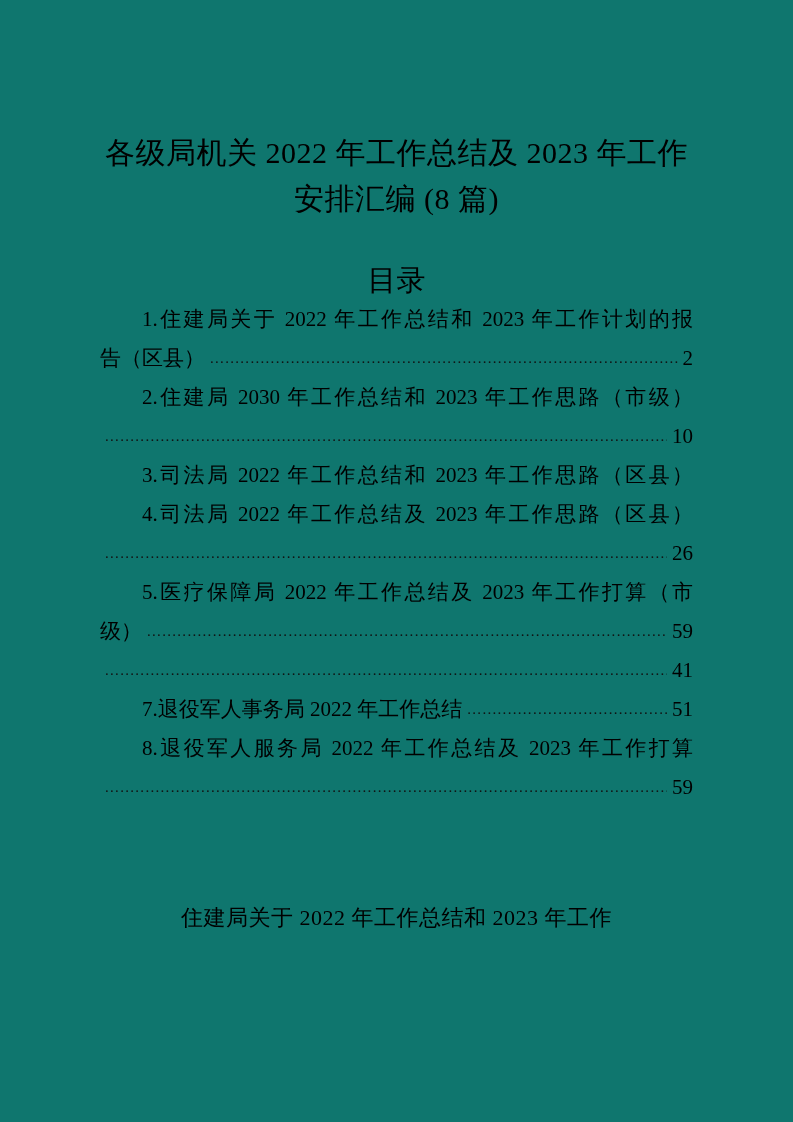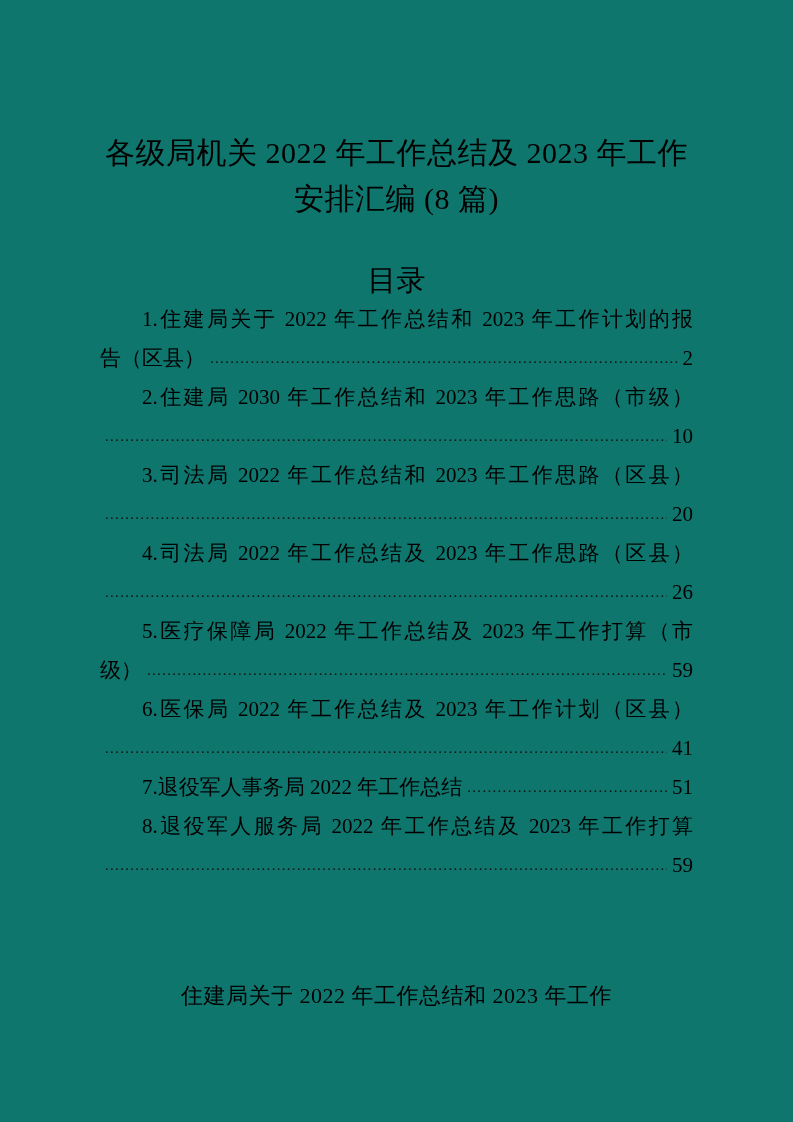--- a/index.html
+++ b/index.html
@@ -96,43 +96,37 @@
     <div class="toc-line fill indent">2.住建局 2030 年工作总结和 2023 年工作思路（市级）</div>
 
     <div class="toc-line leaderline">
       <span class="t"></span>
       <span class="leader"></span>
       <span class="pg">10</span>
     </div>
 
     <div class="toc-line fill indent">3.司法局 2022 年工作总结和 2023 年工作思路（区县）</div>
 
-    <div class="toc-line leaderline">
-      <span class="t"></span>
-      <span class="leader"></span>
-      <span class="pg">20</span>
-    </div>
 
     <div class="toc-line fill indent">4.司法局 2022 年工作总结及 2023 年工作思路（区县）</div>
 
     <div class="toc-line leaderline">
       <span class="t"></span>
       <span class="leader"></span>
       <span class="pg">26</span>
     </div>
 
     <div class="toc-line fill indent">5.医疗保障局 2022 年工作总结及 2023 年工作打算（市</div>
 
     <div class="toc-line leaderline">
       <span class="t">级）</span>
       <span class="leader"></span>
       <span class="pg">59</span>
     </div>
 
-    <div class="toc-line fill indent">6.医保局 2022 年工作总结及 2023 年工作计划（区县）</div>
 
     <div class="toc-line leaderline">
       <span class="t"></span>
       <span class="leader"></span>
       <span class="pg">41</span>
     </div>
 
     <div class="toc-line leaderline indent">
       <span class="t">7.退役军人事务局 2022 年工作总结</span>
       <span class="leader"></span>

